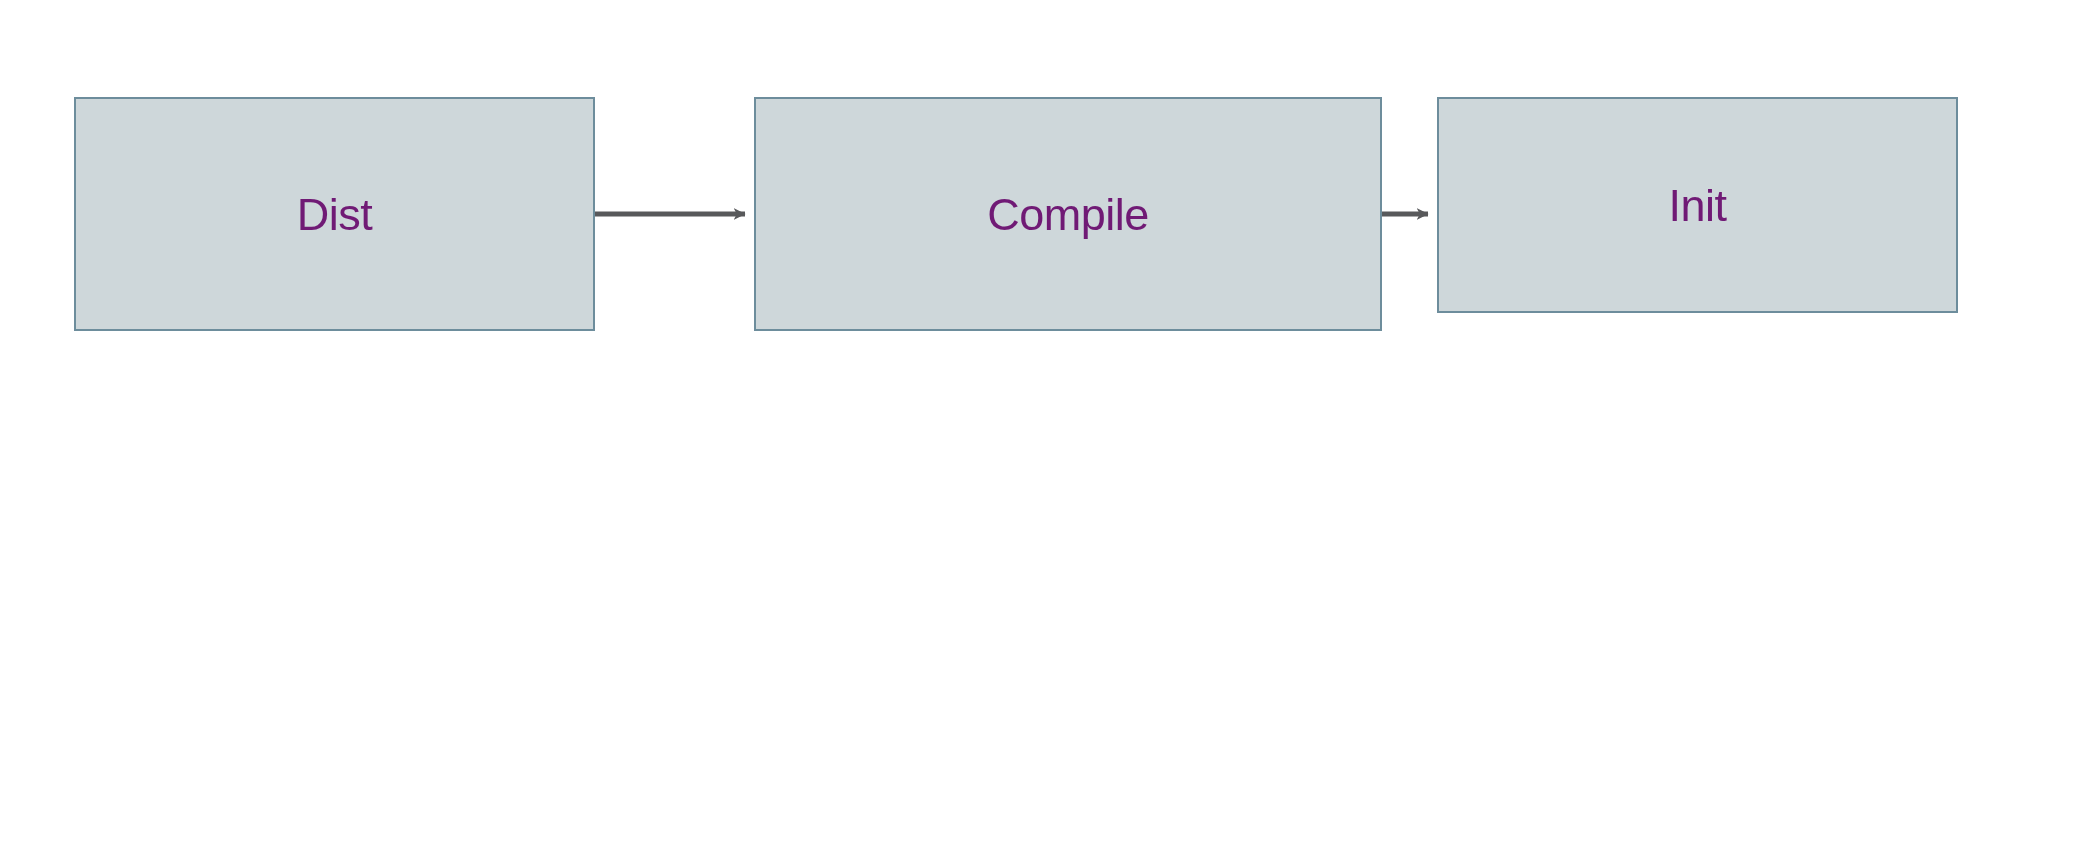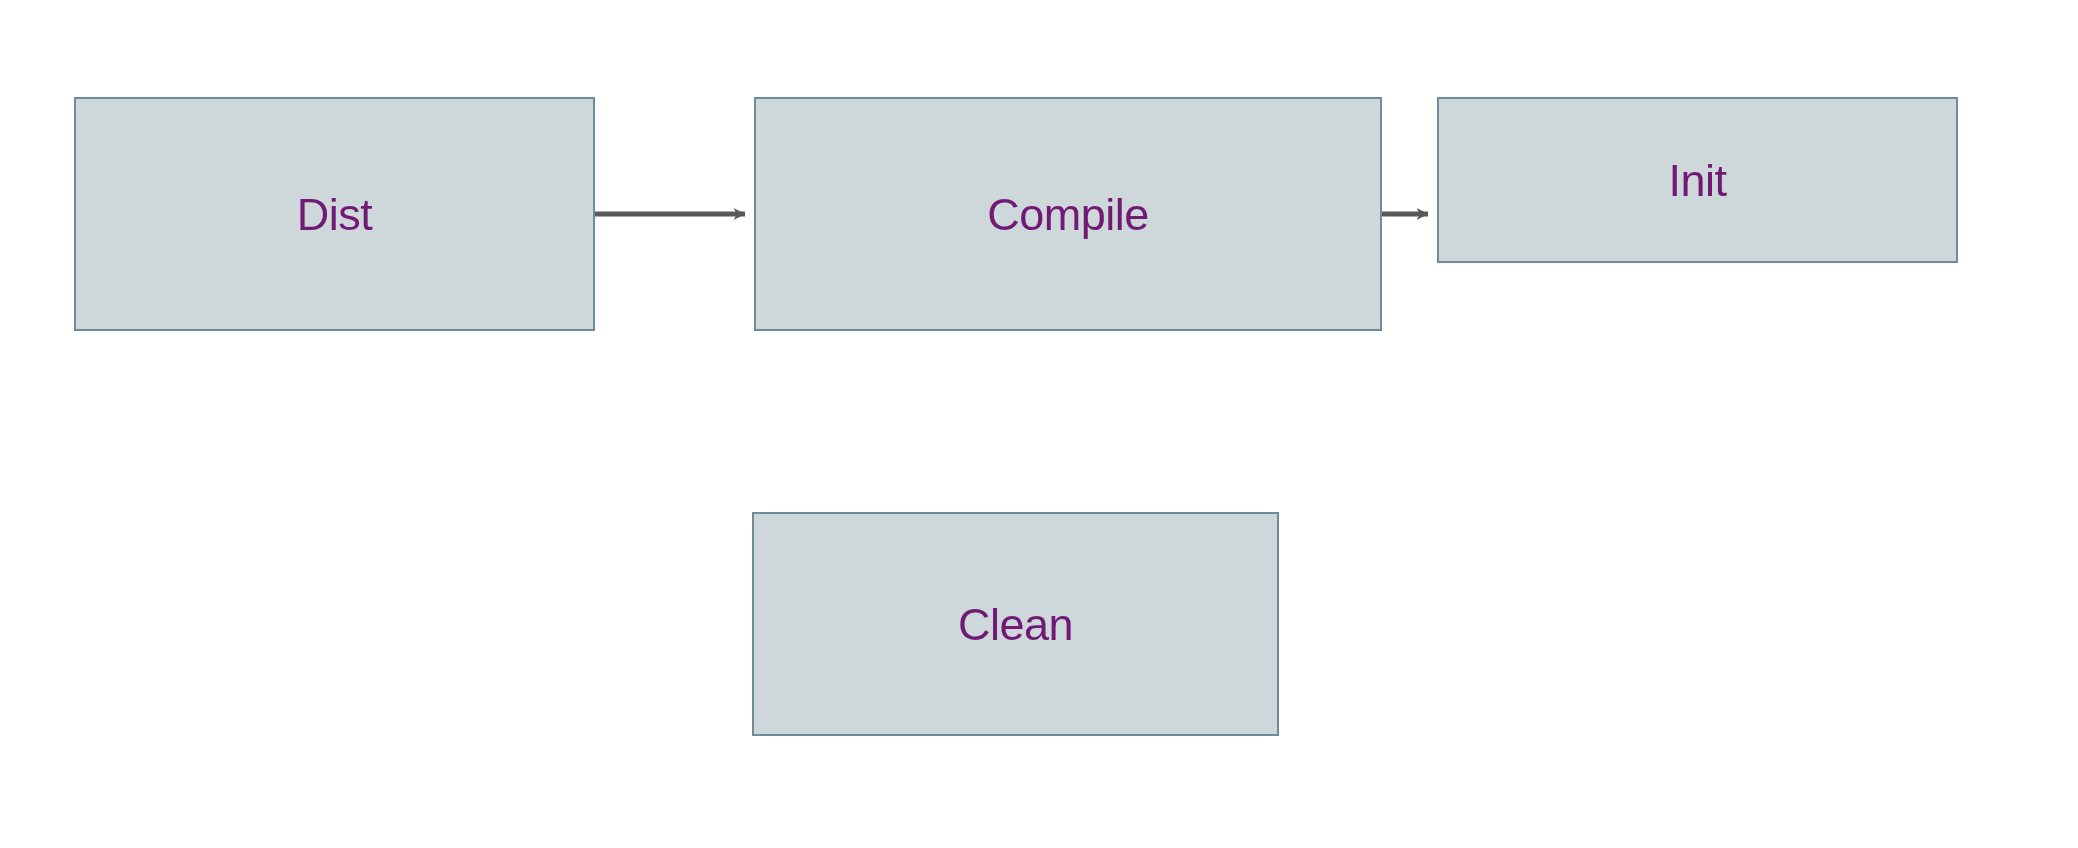--- a/index.html
+++ b/index.html
@@ -73,21 +73,18 @@
   <div class="edge-hit" style="left:1278px; top:194px; width:159px;"></div>
 
   <div class="node" style="left:74px; top:97px; width:521px; height:234px;">
     <span class="node-label">Dist</span>
   </div>
 
   <div class="node" style="left:754px; top:97px; width:628px; height:234px;">
     <span class="node-label">Compile</span>
   </div>
 
-  <div class="node" style="left:1437px; top:97px; width:521px; height:166px;">
+  <div class="node" style="left:1437px; top:97px; width:521px; height:216px;">
     <span class="node-label">Init</span>
   </div>
 
-  <div class="node" style="left:752px; top:512px; width:527px; height:224px;">
-    <span class="node-label">Clean</span>
-  </div>
 
 </div>
 
 </body></html>

